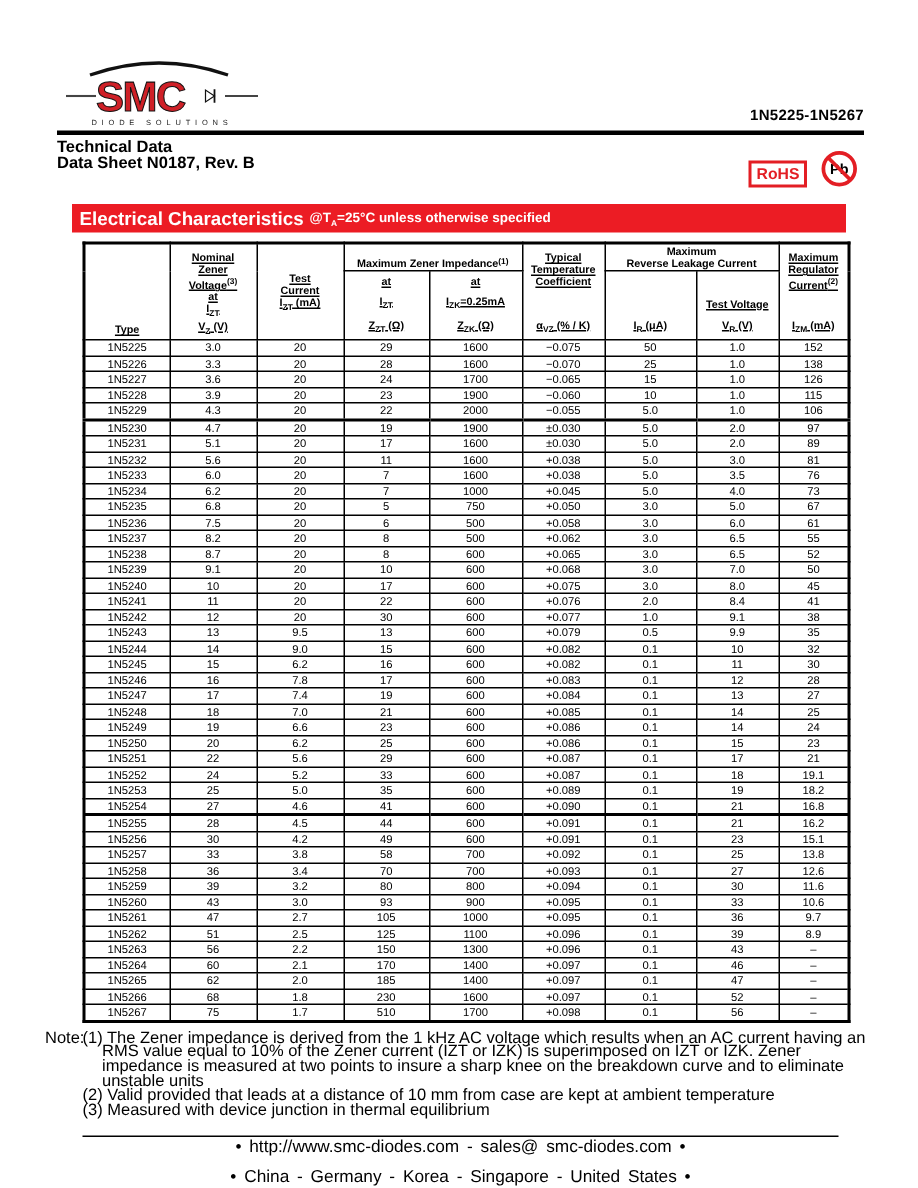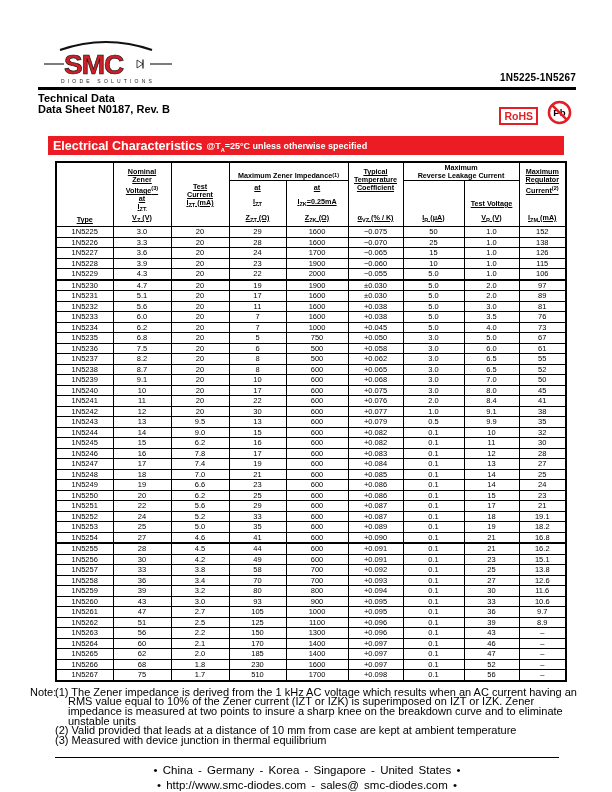--- a/index.html
+++ b/index.html
@@ -668,27 +668,27 @@
     <div class="note-label">Note:</div>
     <div class="note-items">
       <p>(1) The Zener impedance is derived from the 1 kHz AC voltage which results when an AC current having an RMS value equal to 10% of the Zener current (IZT or IZK) is superimposed on IZT or IZK. Zener impedance is measured at two points to insure a sharp knee on the breakdown curve and to eliminate unstable units</p>
       <p>(2) Valid provided that leads at a distance of 10 mm from case are kept at ambient temperature</p>
       <p>(3) Measured with device junction in thermal equilibrium</p>
     </div>
   </div>
 
   <div class="footer">
     <div class="footer-rule"></div>
-    <div class="footer-line first">
-      <span>•</span>
-      <span>China - Germany - Korea - Singapore - United States</span>
-      <span>•</span>
-    </div>
     <div class="footer-line">
       <span>•</span>
       <a href="#">http://www.smc-diodes.com</a>
       <span>-</span>
       <a href="#">sales@ smc-diodes.com</a>
       <span>•</span>
     </div>
+    <div class="footer-line first">
+      <span>•</span>
+      <span>China - Germany - Korea - Singapore - United States</span>
+      <span>•</span>
+    </div>
   </div>
 
 </div>
 
 </body></html>

